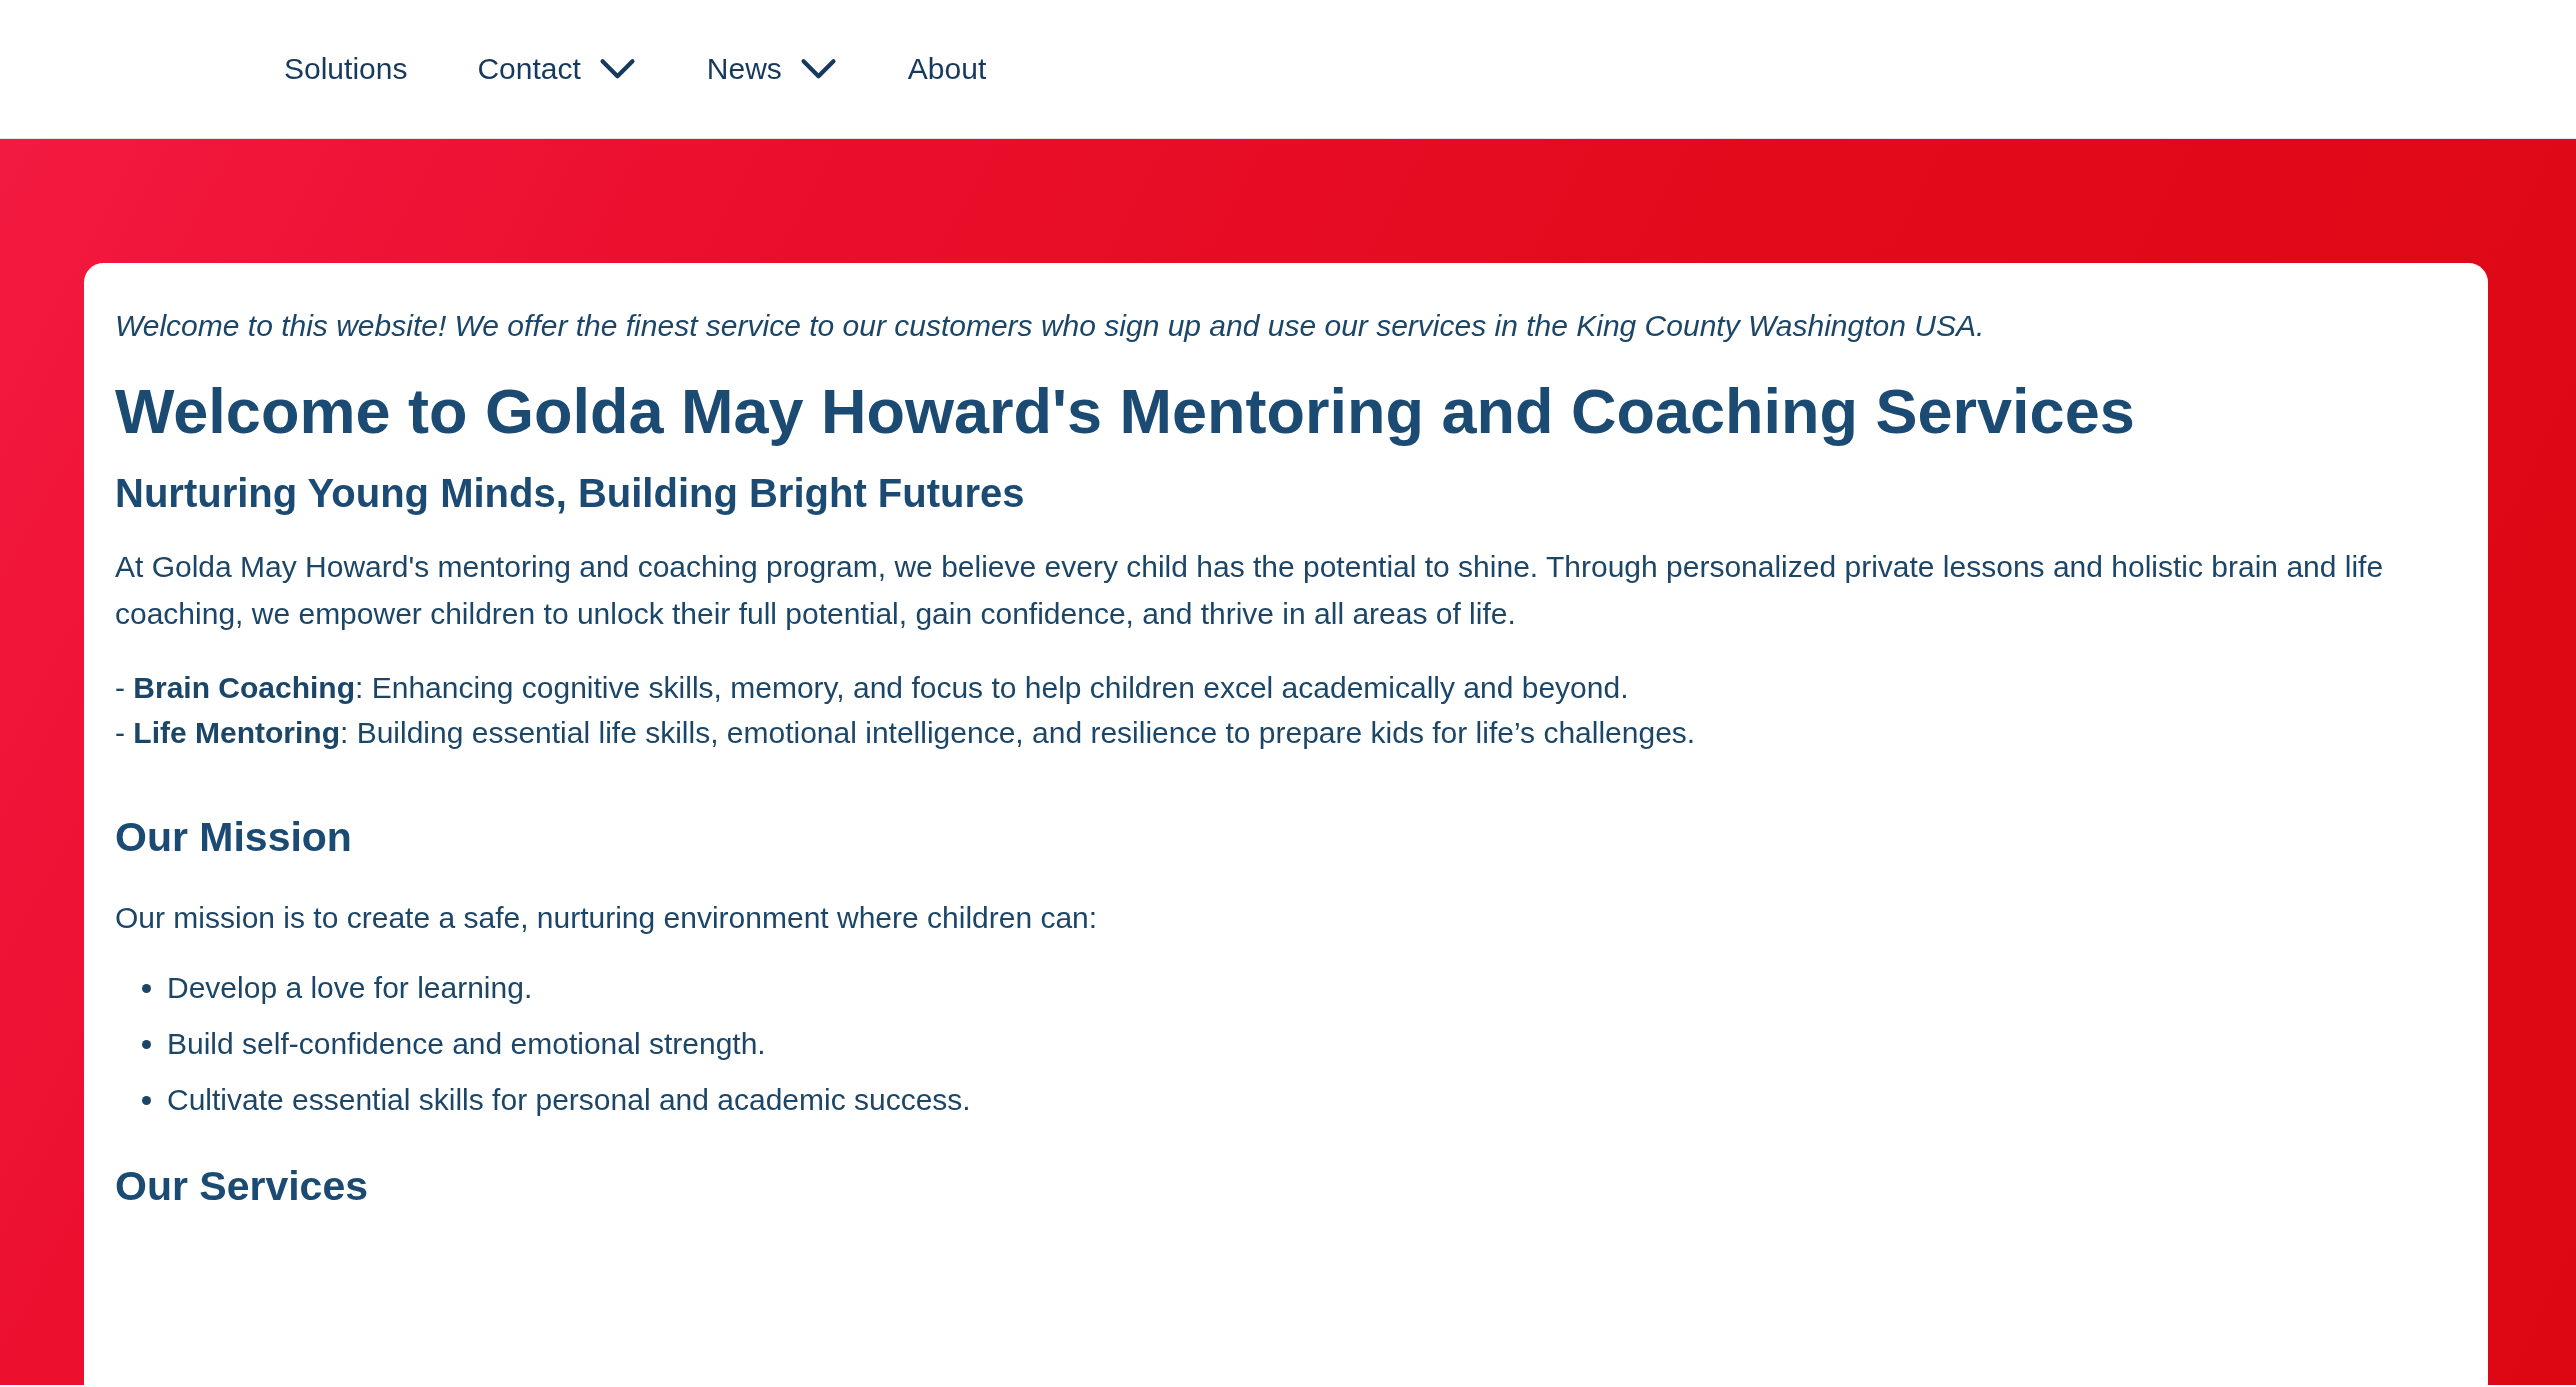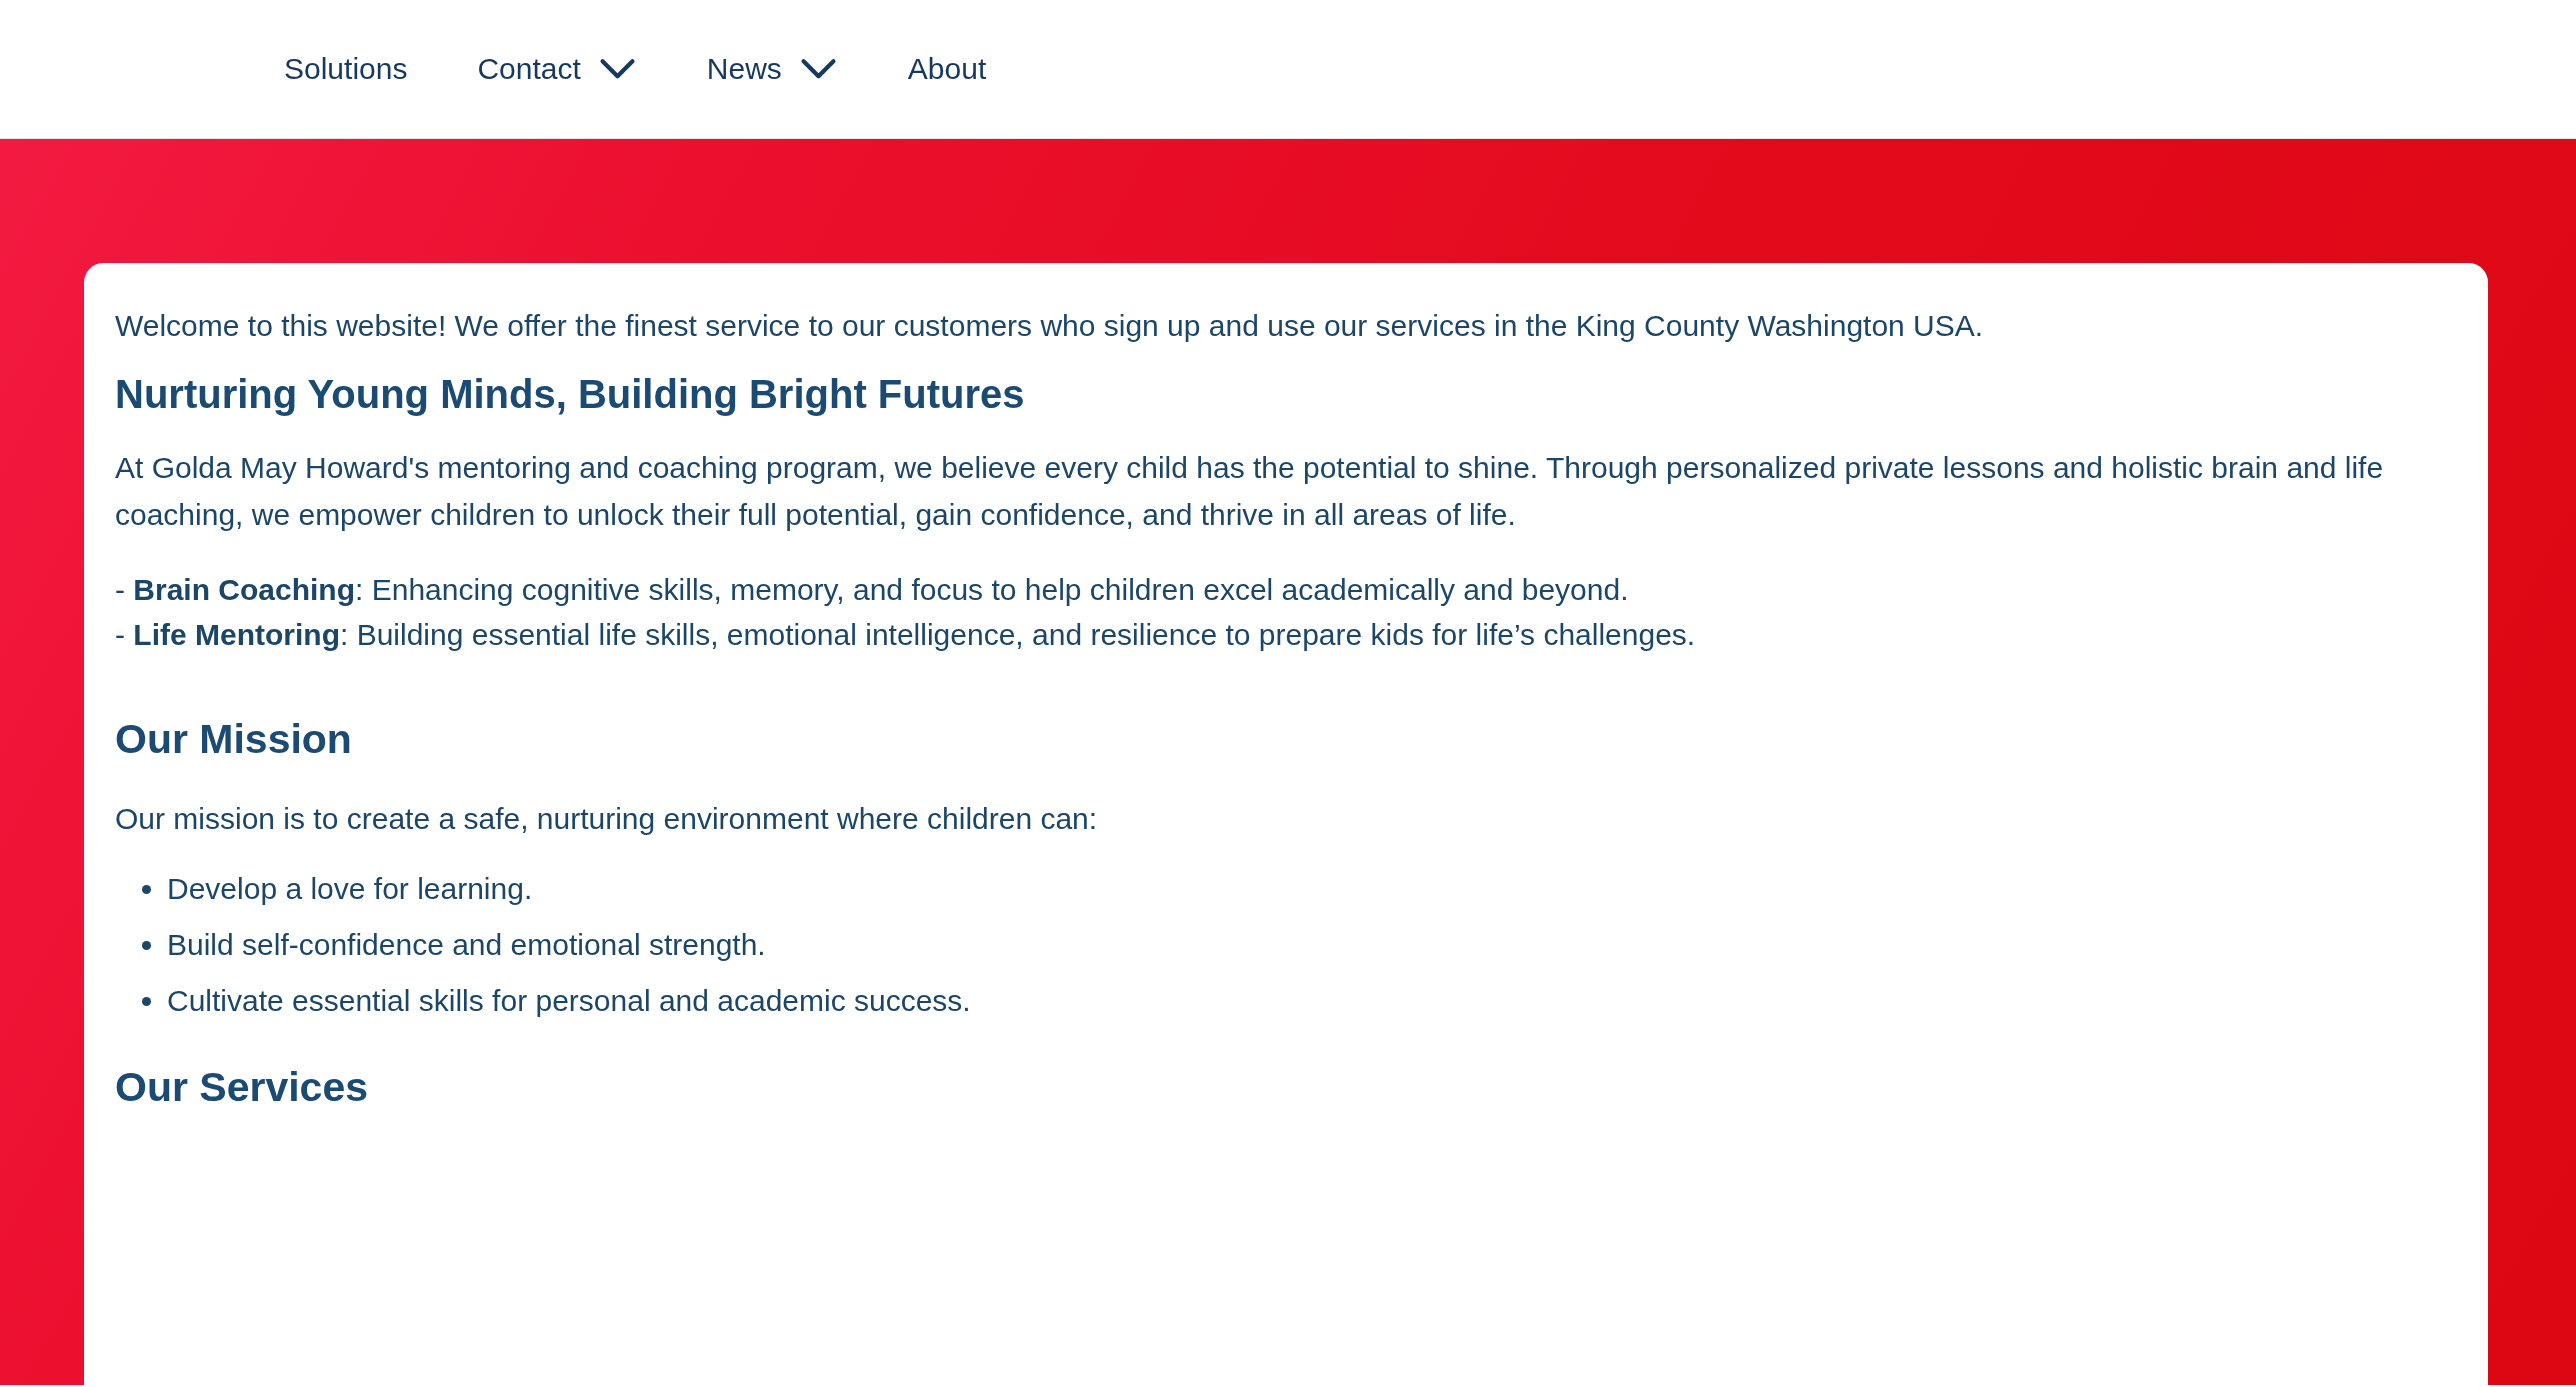--- a/index.html
+++ b/index.html
@@ -71,21 +71,21 @@
     padding: 39px 97px 26px 31px;
     overflow: hidden;
   }
 
   .card p, .card li, .spec-line {
     font-size: 30px;
     line-height: 47px;
     color: #1c4668;
   }
 
-  .intro { margin: 0; }
+  .intro { margin: 0; font-style: italic; }
 
   h1.page-title {
     margin-top: 24.6px;
     font-size: 63px;
     line-height: 1.18;
     font-weight: 700;
     color: #1b4a73;
   }
   h2.page-subtitle {
     margin-top: 21px;
@@ -142,20 +142,21 @@
       <span>About</span>
     </a>
   </nav>
 </header>
 
 <main class="hero-area">
   <section class="card">
 
     <p class="intro">Welcome to this website! We offer the finest service to our customers who sign up and use our services in the King County Washington USA.</p>
 
+    <h1 class="page-title">Welcome to Golda May Howard's Mentoring and Coaching Services</h1>
 
     <h2 class="page-subtitle">Nurturing Young Minds, Building Bright Futures</h2>
 
     <p class="lead">At Golda May Howard's mentoring and coaching program, we believe every child has the potential to shine. Through personalized private lessons and holistic brain and life coaching, we empower children to unlock their full potential, gain confidence, and thrive in all areas of life.</p>
 
 
 
     <div class="specialties">
       <div class="spec-line"><span>- </span><span class="spec-term">Brain Coaching</span><span>: Enhancing cognitive skills, memory, and focus to help children excel academically and beyond.</span></div>
       <div class="spec-line"><span>- </span><span class="spec-term">Life Mentoring</span><span>: Building essential life skills, emotional intelligence, and resilience to prepare kids for life’s challenges.</span></div>

